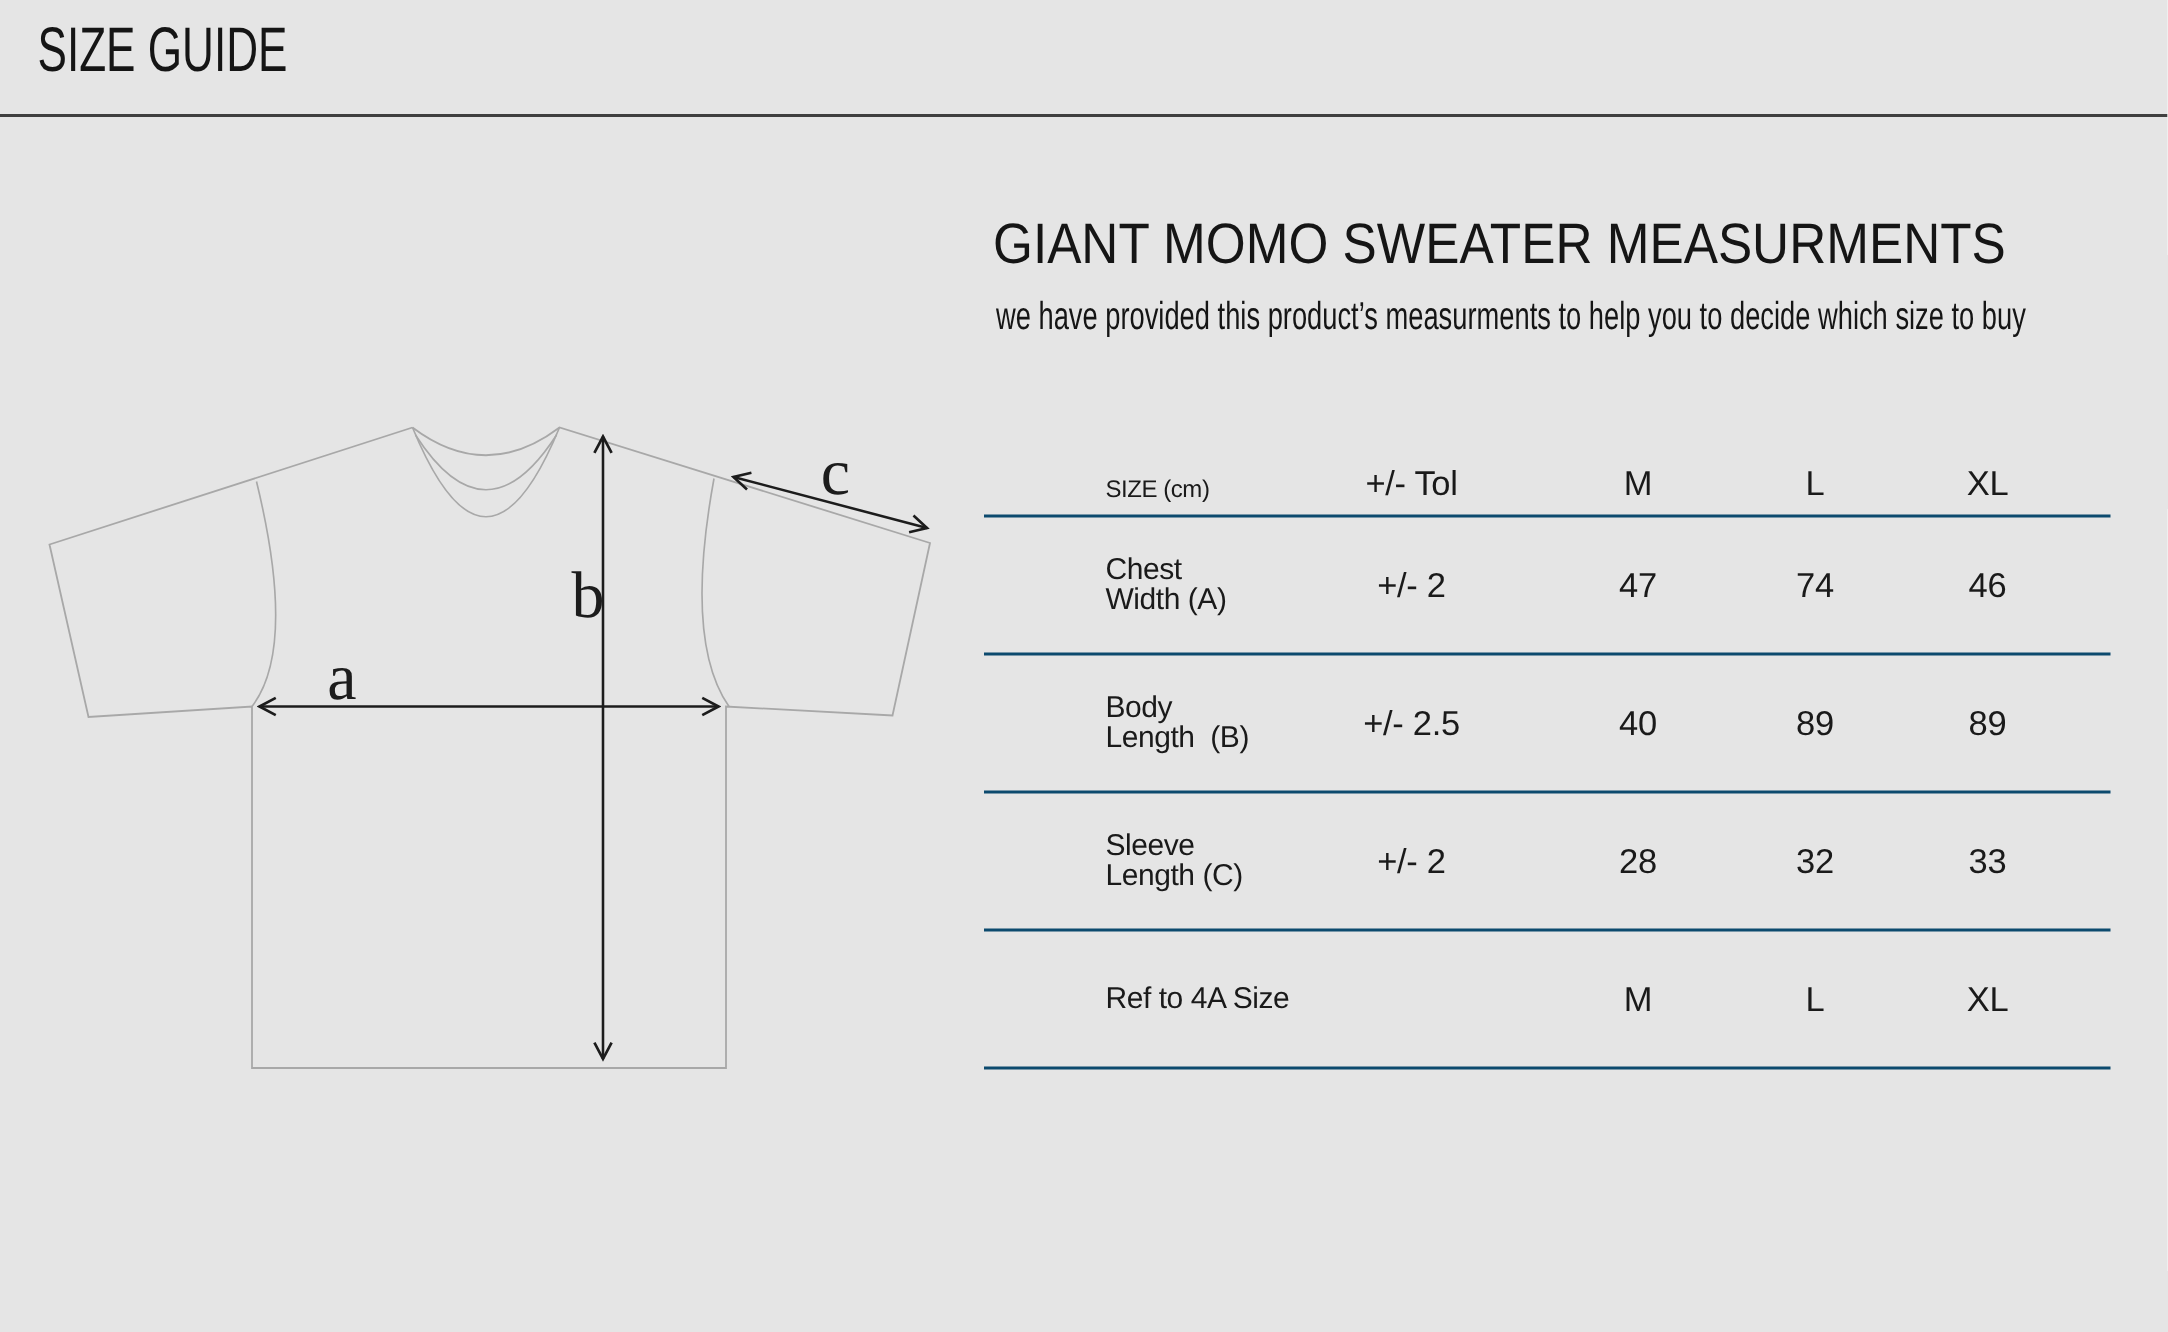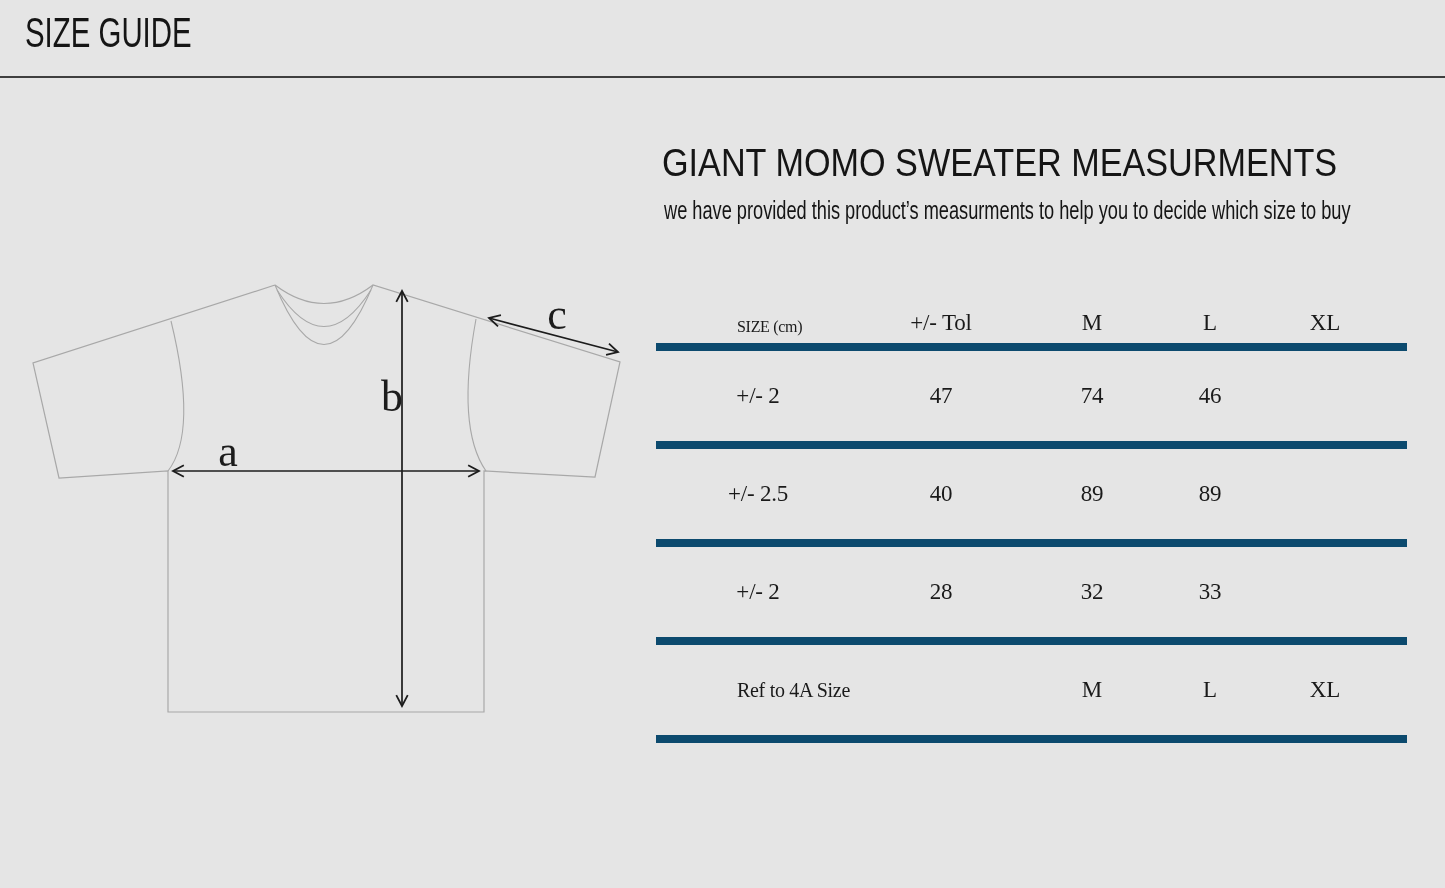--- a/index.html
+++ b/index.html
@@ -73,22 +73,21 @@
   
   .size-table {
     position: absolute;
     left: 656px;
     top: 295px;
     width: 751px;
   }
   .t-row {
     display: grid;
     grid-template-columns: 204px 162px 140px 96px 134px;
-    border-bottom: 8px solid #0c4a6e;
-    font-family: Liberation Serif, serif;
+    border-bottom: 2px solid #0c4a6e;
   }
   .t-row.head {
     height: 48px;
     align-items: end;
   }
   .t-row.head .cell { padding-bottom: 7px; }
   .t-row.body {
     height: 90px;
     align-items: center;
   }
@@ -158,34 +157,46 @@
 
     <div class="t-row head">
       <div class="cell lbl">SIZE (cm)</div>
       <div class="cell val">+/- Tol</div>
       <div class="cell val">M</div>
       <div class="cell val">L</div>
       <div class="cell val">XL</div>
     </div>
 
     <div class="t-row body">
+      <div class="cell lbl">
+        <span class="lbl-line">Chest</span>
+        <span class="lbl-line">Width (A)</span>
+      </div>
       <div class="cell val">+/- 2</div>
       <div class="cell val">47</div>
       <div class="cell val">74</div>
       <div class="cell val">46</div>
     </div>
 
     <div class="t-row body">
+      <div class="cell lbl">
+        <span class="lbl-line">Body</span>
+        <span class="lbl-line">Length  (B)</span>
+      </div>
       <div class="cell val">+/- 2.5</div>
       <div class="cell val">40</div>
       <div class="cell val">89</div>
       <div class="cell val">89</div>
     </div>
 
     <div class="t-row body">
+      <div class="cell lbl">
+        <span class="lbl-line">Sleeve</span>
+        <span class="lbl-line">Length (C)</span>
+      </div>
       <div class="cell val">+/- 2</div>
       <div class="cell val">28</div>
       <div class="cell val">32</div>
       <div class="cell val">33</div>
     </div>
 
     <div class="t-row body">
       <div class="cell lbl">
         <span class="lbl-line">Ref to 4A Size</span>
         <span class="lbl-line"></span>

